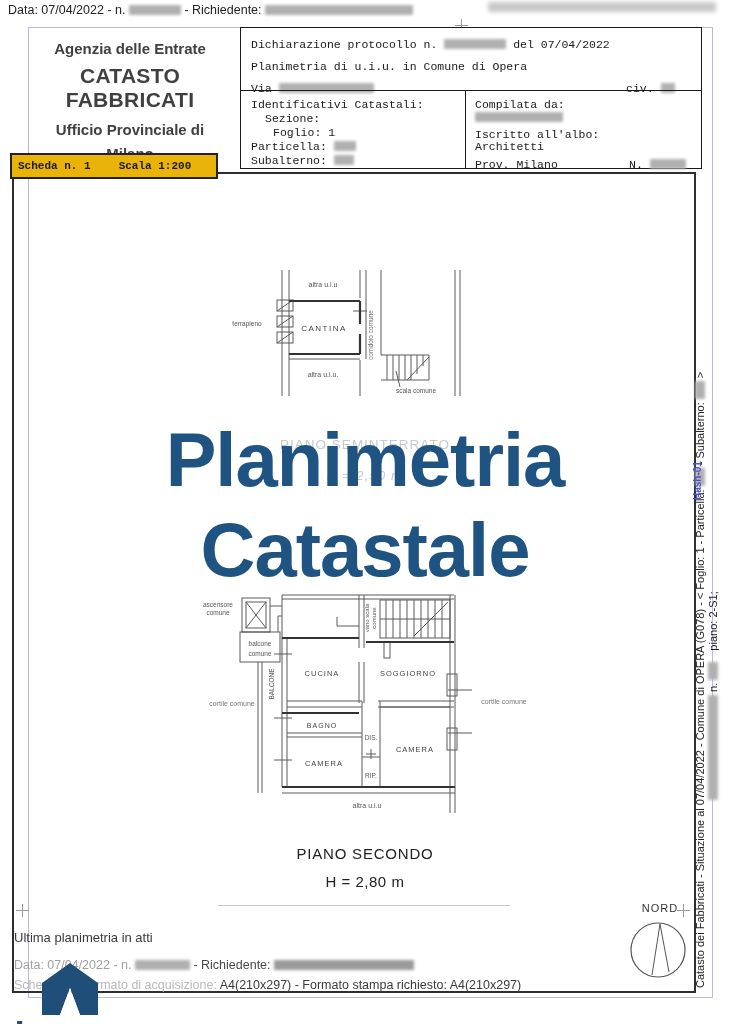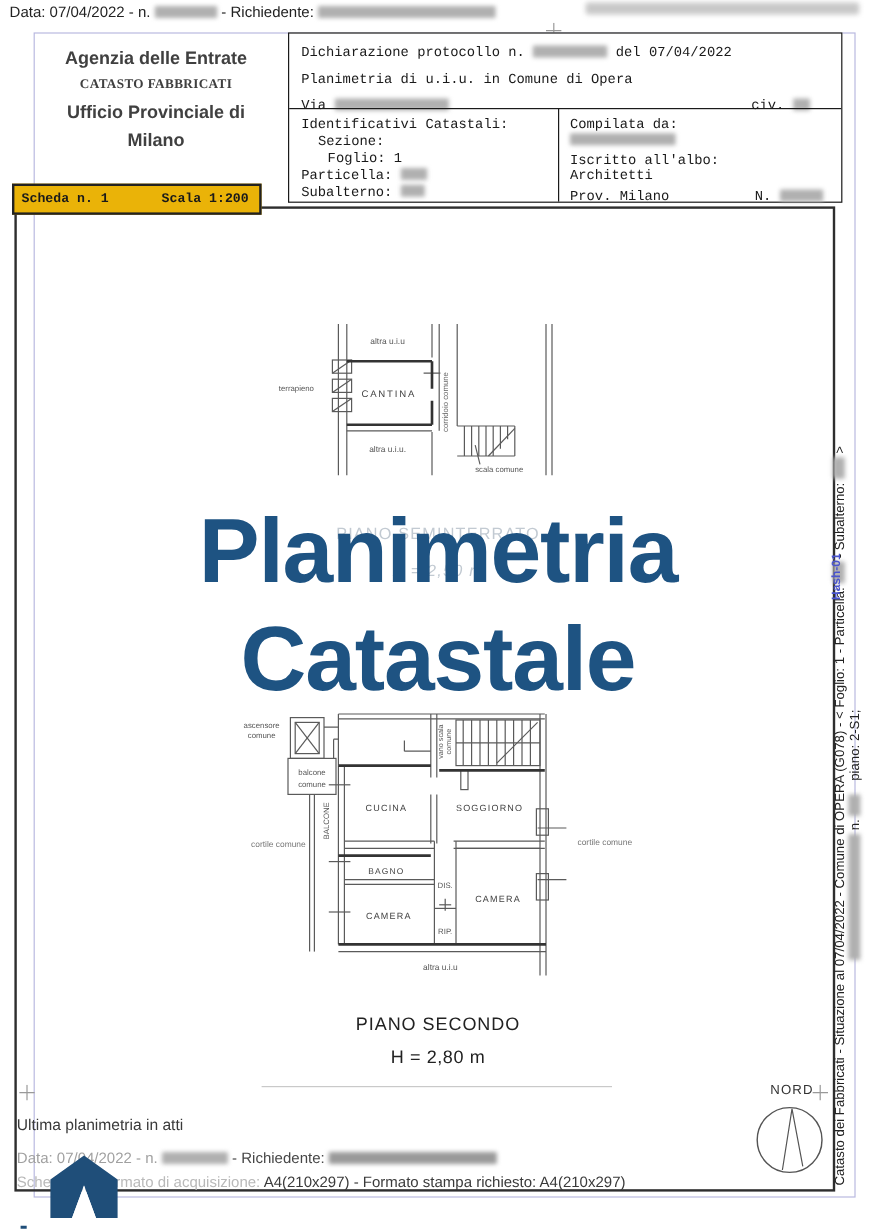--- a/index.html
+++ b/index.html
@@ -18,26 +18,26 @@
   .redact.dk{background:#9a9a9a;}
   
   .blue-frame{left:28px;top:27px;width:683px;height:969px;border:1px solid #b9b9e0;}
   
   .main-box{left:12px;top:172px;width:680px;height:817px;border:2px solid #2e2e2e;}
   .scheda-box{
     left:10px;top:153px;width:204px;height:22px;border:2px solid #222;background:#eab308;
     display:flex;align-items:center;font-weight:bold;font-size:11px;
   }
   .scheda-box .s1{margin-left:6px;}
-  .scheda-box .s2{margin-left:44px;}
+  .scheda-box .s2{margin-left:28px;}
   .topbar{left:8px;top:3px;font-size:12.5px;color:#222;}
   .topbar-blur{left:488px;top:2px;width:228px;height:10px;background:#c8c8c8;filter:blur(2px);border-radius:2px;}
   .agency{left:30px;top:40px;width:200px;text-align:center;font-weight:bold;color:#404040;}
   .agency .a1{font-size:15px;margin-bottom:7px;}
-  .agency .a2{font-size:11px;letter-spacing:.3px;margin-bottom:9px;font-family:Liberation Serif, serif;}
+  .agency .a2{font-size:21px;letter-spacing:.3px;margin-bottom:9px;}
   .agency .a3{font-size:15px;margin-bottom:7px;}
   .agency .a4{font-size:15px;}
   .hdr-box{left:240px;top:27px;width:460px;height:140px;border:1.5px solid #1a1a1a;background:#fff;}
   .hdr-box .row{position:absolute;font-size:11.5px;white-space:nowrap;}
   .hdr-divider-h{position:absolute;left:0;right:0;top:62px;border-top:1.5px solid #1a1a1a;}
   .hdr-divider-v{position:absolute;left:224px;top:62px;bottom:0;border-left:1.5px solid #1a1a1a;}
   .wm-faint{left:40px;top:437px;width:650px;text-align:center;color:#c2cad2;font-size:13.5px;letter-spacing:1px;}
   .wm-faint .f2{margin-top:16px;font-style:italic;}
   .watermark{left:40px;top:415px;width:650px;text-align:center;font-weight:bold;
     font-size:76px;line-height:90px;letter-spacing:-1px;}

